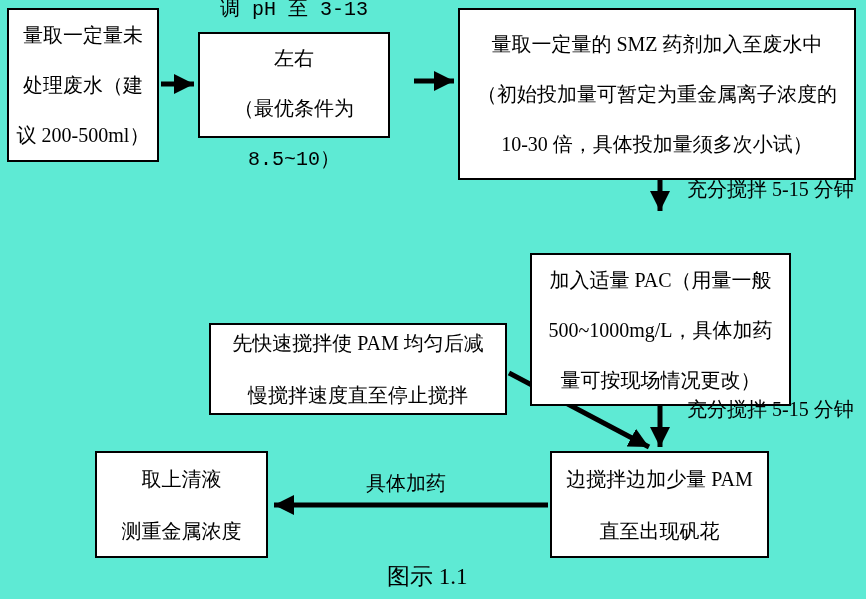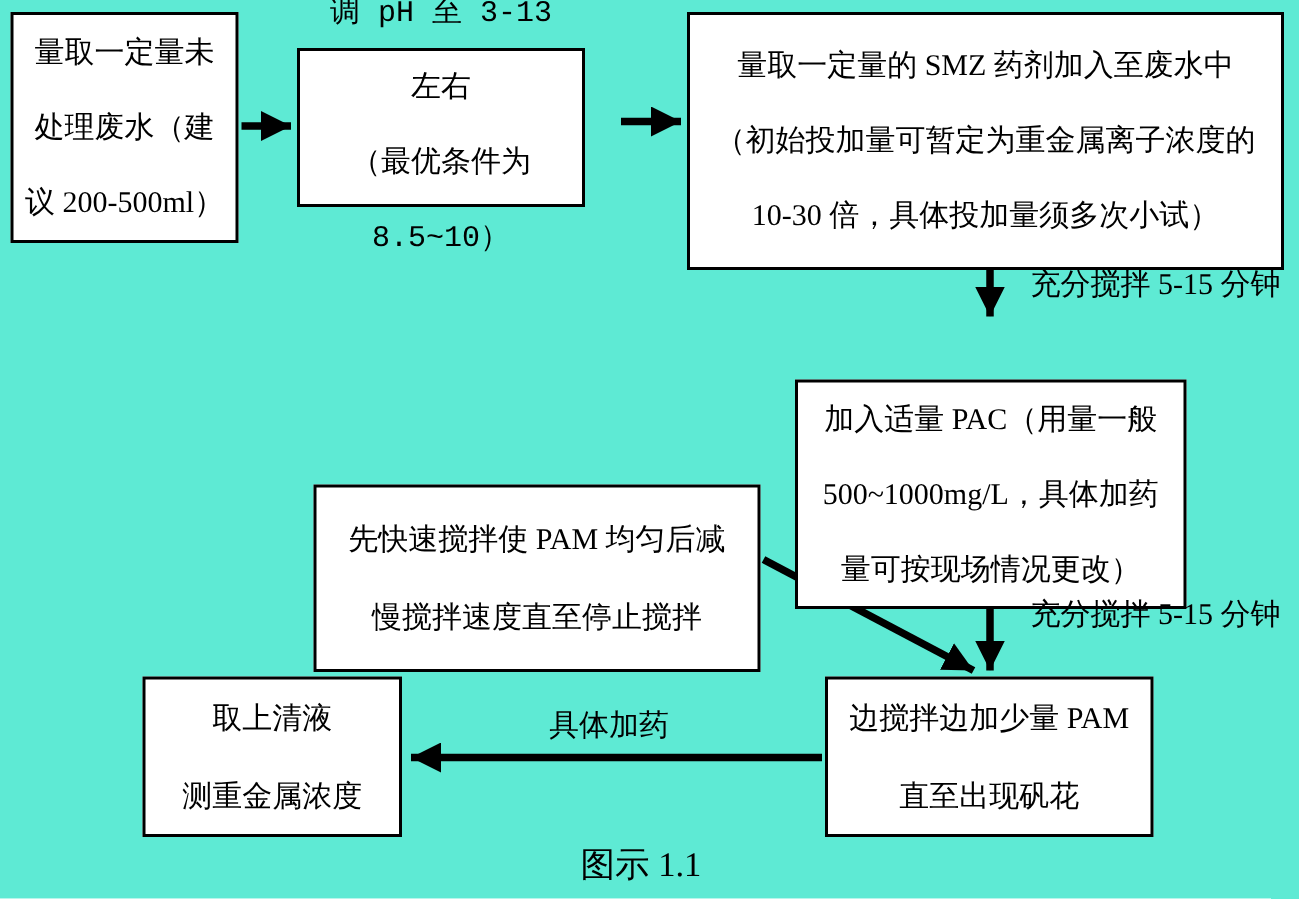--- a/index.html
+++ b/index.html
@@ -52,21 +52,21 @@
     stroke: #000000;
     stroke-width: 5;
     fill: none;
   }
 
   
   #box-measure   { left: 7px;   top: 8px;   width: 152px; height: 154px; }
   #box-ph        { left: 198px; top: 32px;  width: 192px; height: 106px; font-family: Liberation Mono, monospace; }
   #box-smz       { left: 458px; top: 8px;   width: 398px; height: 172px; }
   #box-pac       { left: 530px; top: 215px; width: 261px; height: 153px; margin-top: 38px; }
-  #box-pam-stir  { left: 209px; top: 323px; width: 298px; height: 125px; line-height: 52px; }
+  #box-pam-stir  { left: 209px; top: 323px; width: 298px; height: 92px; line-height: 52px; }
   #box-pam-add   { left: 550px; top: 451px; width: 219px; height: 107px; line-height: 52px; }
   #box-sample    { left: 95px;  top: 451px; width: 173px; height: 107px; line-height: 52px; }
 
   #label-stir-1  { left: 687px; top: 176px; }
   #label-stir-2  { left: 687px; top: 396px; }
   #label-settle  { left: 366px; top: 470px; }
   #fig-caption   { left: 387px; top: 561px; }
 </style>
 </head>
 <body>

